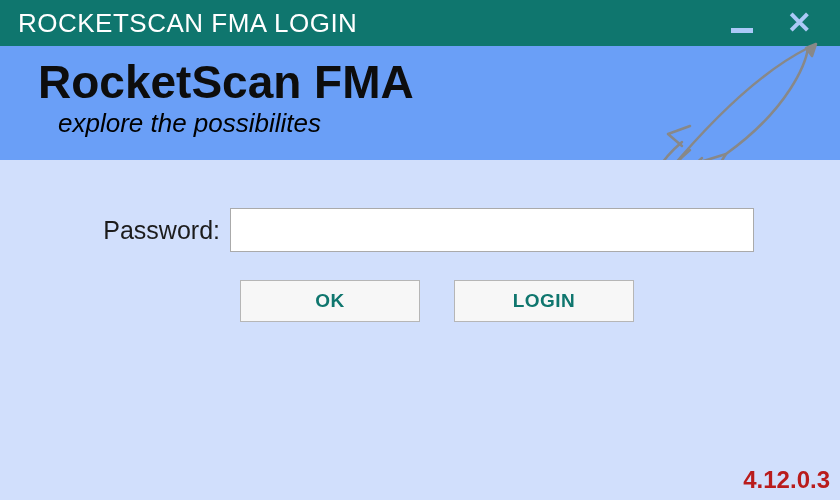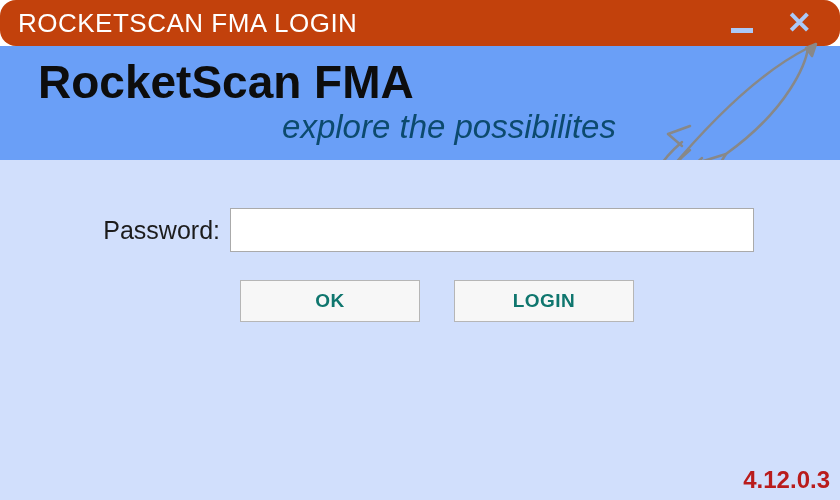--- a/index.html
+++ b/index.html
@@ -11,25 +11,24 @@
     background: #fff;
   }
   .window {
     width: 840px;
     height: 500px;
     display: flex;
     flex-direction: column;
   }
   .titlebar {
     height: 46px;
-    background: #c2410c;
+    background: #0f766e;
     display: flex;
     align-items: center;
     padding-left: 18px;
-    border-radius: 16px;
   }
   .titlebar-title {
     color: #ffffff;
     font-size: 26px;
     font-weight: 300;
     letter-spacing: 0.5px;
     flex: 1;
   }
   .titlebar-controls {
     display: flex;
@@ -58,27 +57,26 @@
     padding-left: 38px;
     padding-top: 12px;
   }
   .banner-title {
     color: #0d0d0d;
     font-size: 46px;
     font-weight: 800;
     line-height: 1.05;
   }
   .banner-tagline {
-    color: #0c4a6e;
-    font-size: 33px;
+    color: #000000;
+    font-size: 26px;
     font-style: italic;
     font-weight: 400;
     padding-left: 20px;
     margin-top: 2px;
-    text-align: center;
   }
   .rocket {
     position: absolute;
     right: 10px;
     top: -4px;
     width: 200px;
     height: 150px;
     pointer-events: none;
   }
   .form-area {

